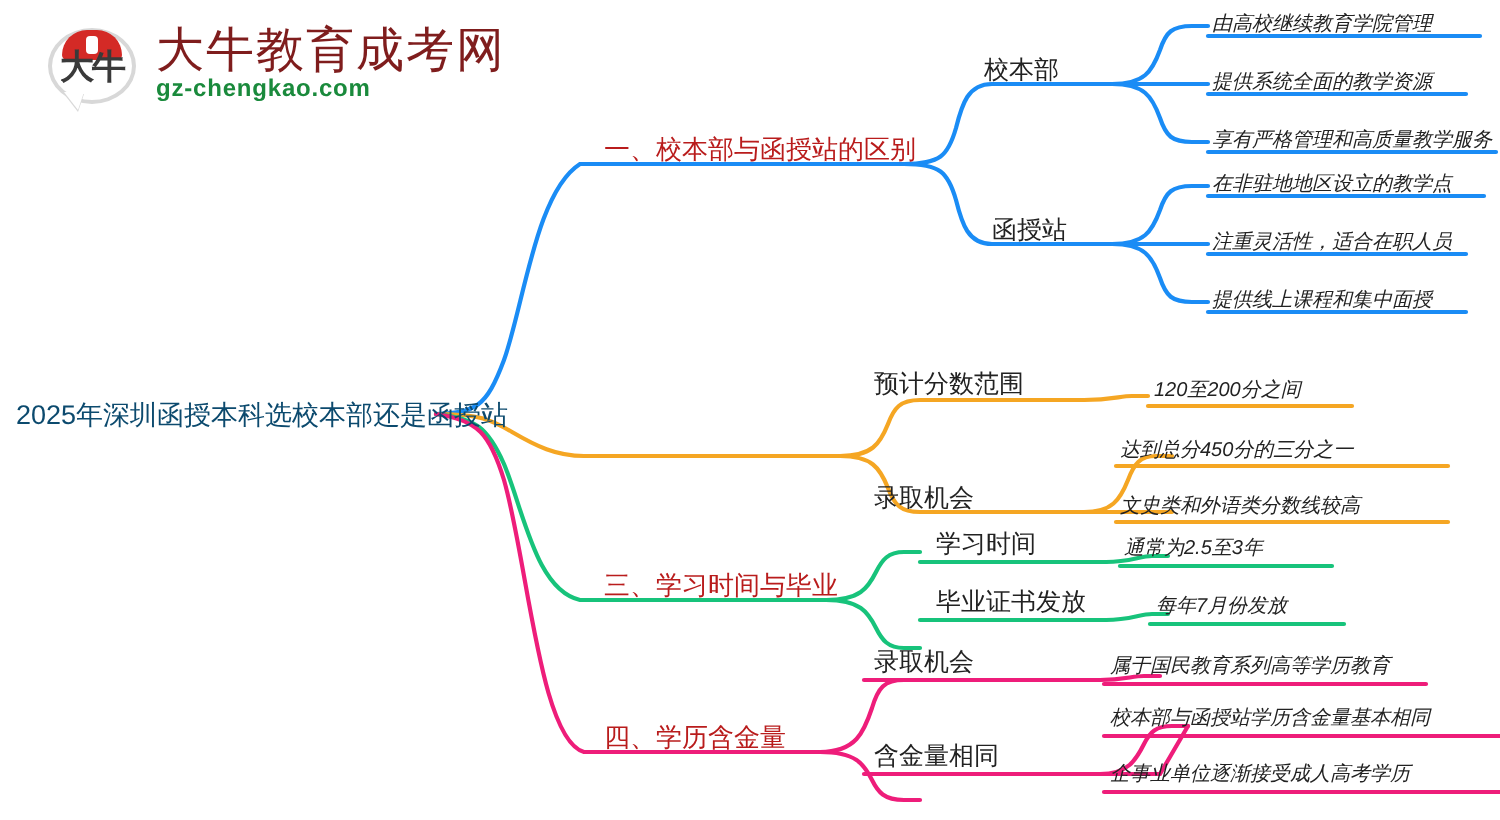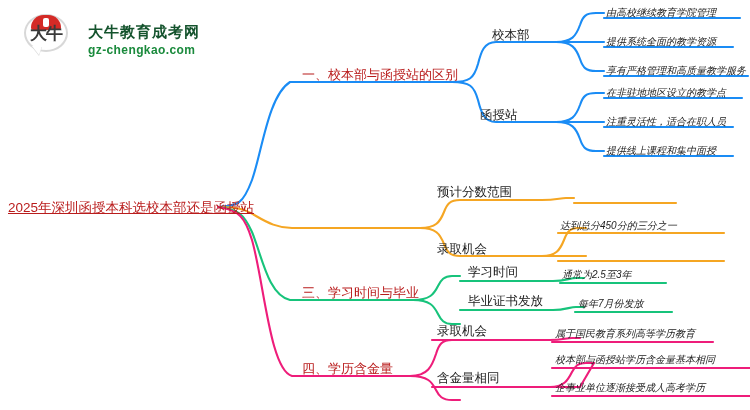--- a/index.html
+++ b/index.html
@@ -7,21 +7,21 @@
     width:750px;height:410px;
     background:#ffffff;
     font-family:"Liberation Sans","DejaVu Sans",sans-serif;
     overflow:hidden;
     position:relative;
   }
   #stage{position:absolute;left:0;top:0;width:750px;height:410px;}
   svg.links{position:absolute;left:0;top:0;width:750px;height:410px;pointer-events:none;}
 
   
-  .logo{position:absolute;left:24px;top:14px;display:flex;align-items:flex-end;gap:18px;}
+  .logo{position:absolute;left:24px;top:14px;display:flex;align-items:flex-start;gap:8px;}
   .logo-mark{position:relative;width:46px;height:44px;flex:none;}
   .logo-bubble{
     position:absolute;left:0;top:0;width:44px;height:38px;
     border:2px solid #d8d8d8;border-radius:50%;background:#fff;box-sizing:border-box;
   }
   .logo-cap{
     position:absolute;left:7px;top:1px;width:30px;height:15px;
     background:#d42a26;border-radius:15px 15px 3px 3px;
   }
   .logo-cap:after{
@@ -32,32 +32,32 @@
     position:absolute;left:8px;top:32px;width:0;height:0;
     border-left:7px solid transparent;border-right:3px solid transparent;
     border-top:9px solid #fff;filter:drop-shadow(0 1px 0 #d8d8d8);
   }
   .logo-glyph{
     position:absolute;left:0;top:10px;width:44px;text-align:center;
     font-size:17px;font-weight:bold;color:#3a3a3a;line-height:19px;
     letter-spacing:-1px;
   }
   .logo-txt{display:flex;flex-direction:column;justify-content:center;}
-  .logo-cn{font-size:15px;font-weight:bold;color:#14532d;letter-spacing:1px;line-height:23px;}
+  .logo-cn{font-size:24px;font-weight:normal;color:#7f1d1d;letter-spacing:1px;line-height:23px;}
   .logo-en{font-size:12px;font-weight:bold;color:#1a8a3c;letter-spacing:.4px;line-height:15px;}
 
   
   .node{
     position:absolute;
     font-size:13px;
     color:#2a2a2a;
     white-space:nowrap;
     line-height:17px;
   }
-  .node.root{font-size:13.5px;color:#b91c1c;text-decoration:underline;}
+  .node.root{font-size:13.5px;color:#0c4a6e;}
   .node.lvl1{font-size:13px;color:#b91c1c;}
   .node.lvl2{font-size:12.5px;color:#222;font-family:Liberation Serif, serif;}
   .node.lvl3{font-size:10px;color:#222;font-style:italic;}
 </style>
 </head>
 <body>
 
 <div id="stage">
 
   <div class="logo">
@@ -142,31 +142,33 @@
       <path d="M550,387 C566,387 570,387 580,387 L594,363" stroke="#ee1d7a"></path>
       <path d="M552,368 L750,368" stroke="#ee1d7a"></path>
       <path d="M552,396 L750,396" stroke="#ee1d7a"></path>
     </g>
   </svg>
 
   <div class="node root" style="left:8px;top:199px;">2025年深圳函授本科选校本部还是函授站</div>
 
   <div class="node lvl1" style="left:302px;top:66px;">一、校本部与函授站的区别</div>
   <div class="node lvl2" style="left:492px;top:27px;">校本部</div>
-  <div class="node lvl2" style="left:480px;top:107px;">函授站</div>
+  <div class="node lvl2" style="left:496px;top:107px;">函授站</div>
   <div class="node lvl3" style="left:606px;top:4px;">由高校继续教育学院管理</div>
   <div class="node lvl3" style="left:606px;top:33px;">提供系统全面的教学资源</div>
   <div class="node lvl3" style="left:606px;top:62px;">享有严格管理和高质量教学服务</div>
   <div class="node lvl3" style="left:606px;top:84px;">在非驻地地区设立的教学点</div>
   <div class="node lvl3" style="left:606px;top:113px;">注重灵活性，适合在职人员</div>
   <div class="node lvl3" style="left:606px;top:142px;">提供线上课程和集中面授</div>
 
   <div class="node lvl2" style="left:437px;top:184px;">预计分数范围</div>
   <div class="node lvl2" style="left:437px;top:241px;">录取机会</div>
+  <div class="node lvl3" style="left:577px;top:187px;">120至200分之间</div>
   <div class="node lvl3" style="left:560px;top:217px;">达到总分450分的三分之一</div>
+  <div class="node lvl3" style="left:560px;top:245px;">文史类和外语类分数线较高</div>
 
   <div class="node lvl1" style="left:302px;top:284px;">三、学习时间与毕业</div>
   <div class="node lvl2" style="left:468px;top:264px;">学习时间</div>
   <div class="node lvl2" style="left:468px;top:293px;">毕业证书发放</div>
   <div class="node lvl3" style="left:562px;top:266px;">通常为2.5至3年</div>
   <div class="node lvl3" style="left:578px;top:295px;">每年7月份发放</div>
 
   <div class="node lvl1" style="left:302px;top:360px;">四、学历含金量</div>
   <div class="node lvl2" style="left:437px;top:323px;">录取机会</div>
   <div class="node lvl2" style="left:437px;top:370px;">含金量相同</div>

